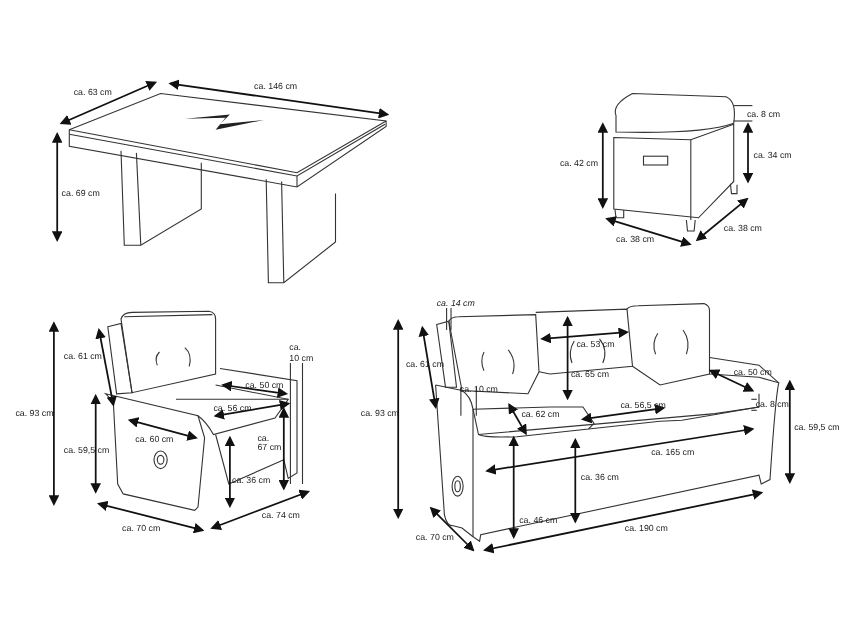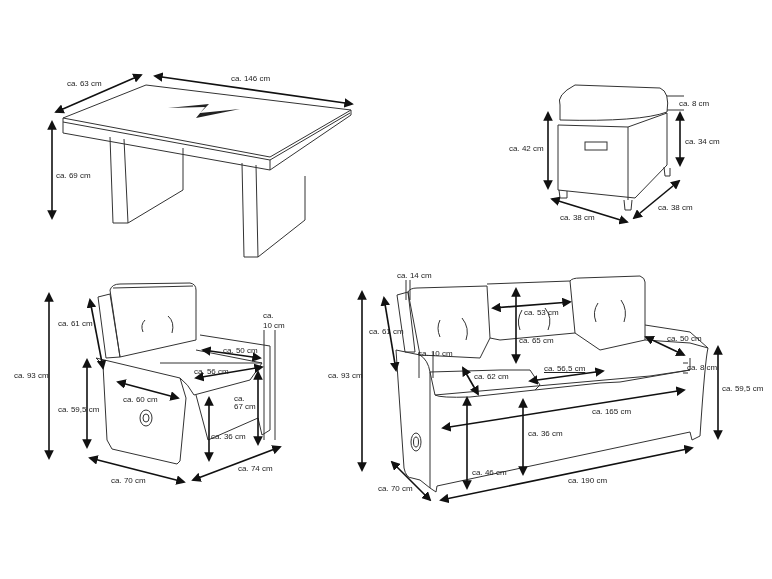--- a/index.html
+++ b/index.html
@@ -140,28 +140,28 @@
 <div class="lbl" style="left:223px;top:347px;">ca. 50 cm</div>
 <div class="lbl" style="left:194px;top:368px;">ca. 56 cm</div>
 <div class="lbl" style="left:58px;top:406px;">ca. 59,5 cm</div>
 <div class="lbl" style="left:123px;top:396px;">ca. 60 cm</div>
 <div class="lbl" style="left:234px;top:395px;">ca.</div>
 <div class="lbl" style="left:234px;top:403px;">67 cm</div>
 <div class="lbl" style="left:211px;top:433px;">ca. 36 cm</div>
 <div class="lbl" style="left:111px;top:477px;">ca. 70 cm</div>
 <div class="lbl" style="left:238px;top:465px;">ca. 74 cm</div>
 
-<div class="lbl" style="left:397px;top:272px;">ca. 14 cm</div>
+<div class="lbl" style="left:397px;top:272px;font-style:italic;">ca. 14 cm</div>
 <div class="lbl" style="left:524px;top:309px;">ca. 53 cm</div>
 <div class="lbl" style="left:328px;top:372px;">ca. 93 cm</div>
 <div class="lbl" style="left:369px;top:328px;">ca. 61 cm</div>
 <div class="lbl" style="left:519px;top:337px;">ca. 65 cm</div>
 <div class="lbl" style="left:418px;top:350px;">ca. 10 cm</div>
 <div class="lbl" style="left:667px;top:335px;">ca. 50 cm</div>
 <div class="lbl" style="left:474px;top:373px;">ca. 62 cm</div>
-<div class="lbl" style="left:544px;top:365px;text-decoration:underline;">ca. 56,5 cm</div>
+<div class="lbl" style="left:564px;top:365px;">ca. 56,5 cm</div>
 <div class="lbl" style="left:687px;top:364px;">ca. 8 cm</div>
 <div class="lbl" style="left:722px;top:385px;">ca. 59,5 cm</div>
 <div class="lbl" style="left:592px;top:408px;">ca. 165 cm</div>
 <div class="lbl" style="left:528px;top:430px;">ca. 36 cm</div>
 <div class="lbl" style="left:472px;top:448px;margin-top:21px;">ca. 46 cm</div>
 <div class="lbl" style="left:378px;top:485px;">ca. 70 cm</div>
 <div class="lbl" style="left:568px;top:477px;">ca. 190 cm</div>
 
 </body></html>

